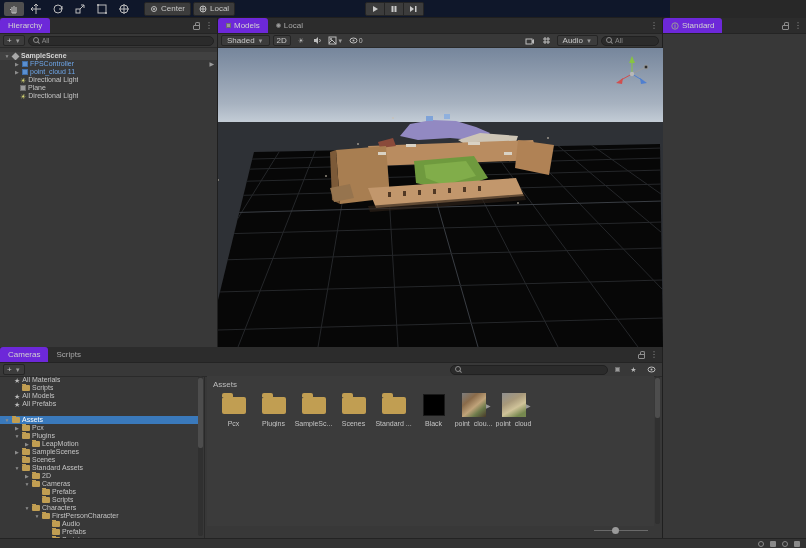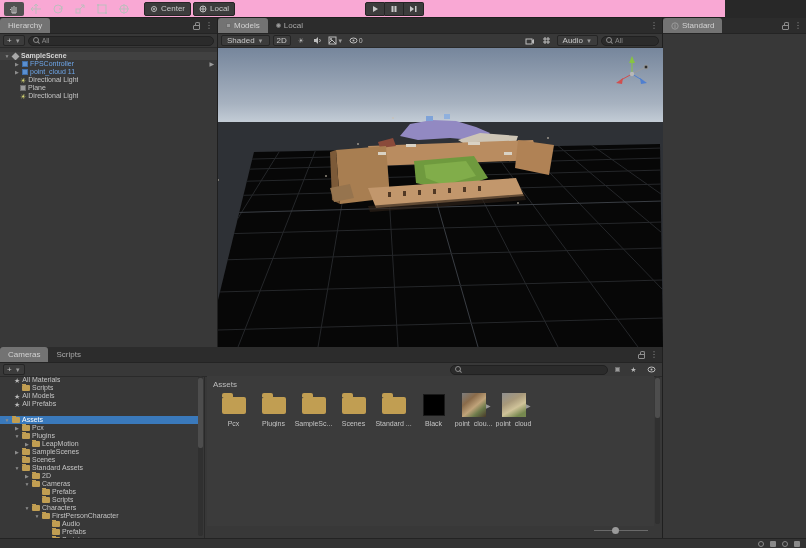--- a/index.html
+++ b/index.html
@@ -1,38 +1,38 @@
 <!DOCTYPE html>
 <html style="--selection: #3a79bb; --prefab_text: #6ea6e8; --folder: #c19e52; --sky_top: #76869c; --sky_horizon: #c3ccd6; --ground: #2e3136; --plane: #070707; --grid_line: #25272a;"><head>
 <meta charset="utf-8">
 <style>
   *{margin:0;padding:0;box-sizing:border-box}
   html,body{width:806px;height:548px;overflow:hidden;background:#282828;
     font-family:"Liberation Sans",sans-serif;color:#c4c4c4}
   .abs{position:absolute}
   
-  #topbar{position:absolute;left:0;top:0;width:725px;height:18px;background:#f9a8d4;
+  #topbar{position:absolute;left:0;top:0;width:670px;height:18px;background:#0f172a;
     border-bottom:1px solid #1f1f1f;display:flex;align-items:center;padding:0 4px;gap:2px}
   .toolbtn{width:20px;height:14px;display:flex;align-items:center;justify-content:center;
     border-radius:2px}
   .toolbtn.active{background:#505050}
   .tbtn{height:14px;display:flex;align-items:center;background:#3c3c3c;border:1px solid #252525;
     border-radius:2px;color:#c8c8c8;font-size:8px;padding:0 5px;gap:3px;white-space:nowrap}
   .caret{font-size:6px;color:#9a9a9a}
   #playgroup{position:absolute;left:365px;top:2px;display:flex}
   #playgroup .tbtn{border-radius:0;border-left:none}
   #playgroup .tbtn:first-child{border-radius:2px 0 0 2px;border-left:1px solid #252525}
   #playgroup .tbtn:last-child{border-radius:0 2px 2px 0}
   #topright{position:absolute;right:4px;top:2px;display:flex;gap:4px;align-items:center}
   
   .panel{position:absolute;background:#383838;border-right:1px solid #1f1f1f}
   .tabbar{height:16px;background:#2c2c2c;display:flex;align-items:flex-end;
     border-bottom:1px solid #242424;position:relative}
   .tab{height:15px;padding:0 8px;font-size:8px;display:flex;align-items:center;gap:3px;color:#a8a8a8}
-  .tab.active{background:#737373;color:#d2d2d2;border-radius:3px 3px 0 0}
+  .tab.active{background:#6d28d9;color:#d2d2d2;border-radius:3px 3px 0 0}
   .tabbar-right{position:absolute;right:4px;top:4px;display:flex;gap:5px;align-items:center}
   .menu-dots{color:#9a9a9a;font-size:8px;line-height:8px}
   .lockicon{width:7px;height:5px;border:1px solid #8e8e8e;border-radius:1px;position:relative;margin-top:2px}
   .lockicon::before{content:'';position:absolute;width:3px;height:3px;border:1px solid #8e8e8e;
     border-bottom:none;border-radius:2px 2px 0 0;left:1px;top:-4px}
   .ptool{height:14px;background:#383838;border-bottom:1px solid #2a2a2a;display:flex;
     align-items:center;padding:0 3px;gap:3px;font-size:8px}
   .search{flex:1;height:10px;background:#2b2b2b;border:1px solid #212121;border-radius:5px;
     display:flex;align-items:center;padding:0 4px;gap:2px;color:#8a8a8a;font-size:7px;min-width:0}
   .mag{width:7px;height:7px;position:relative;flex:none}

